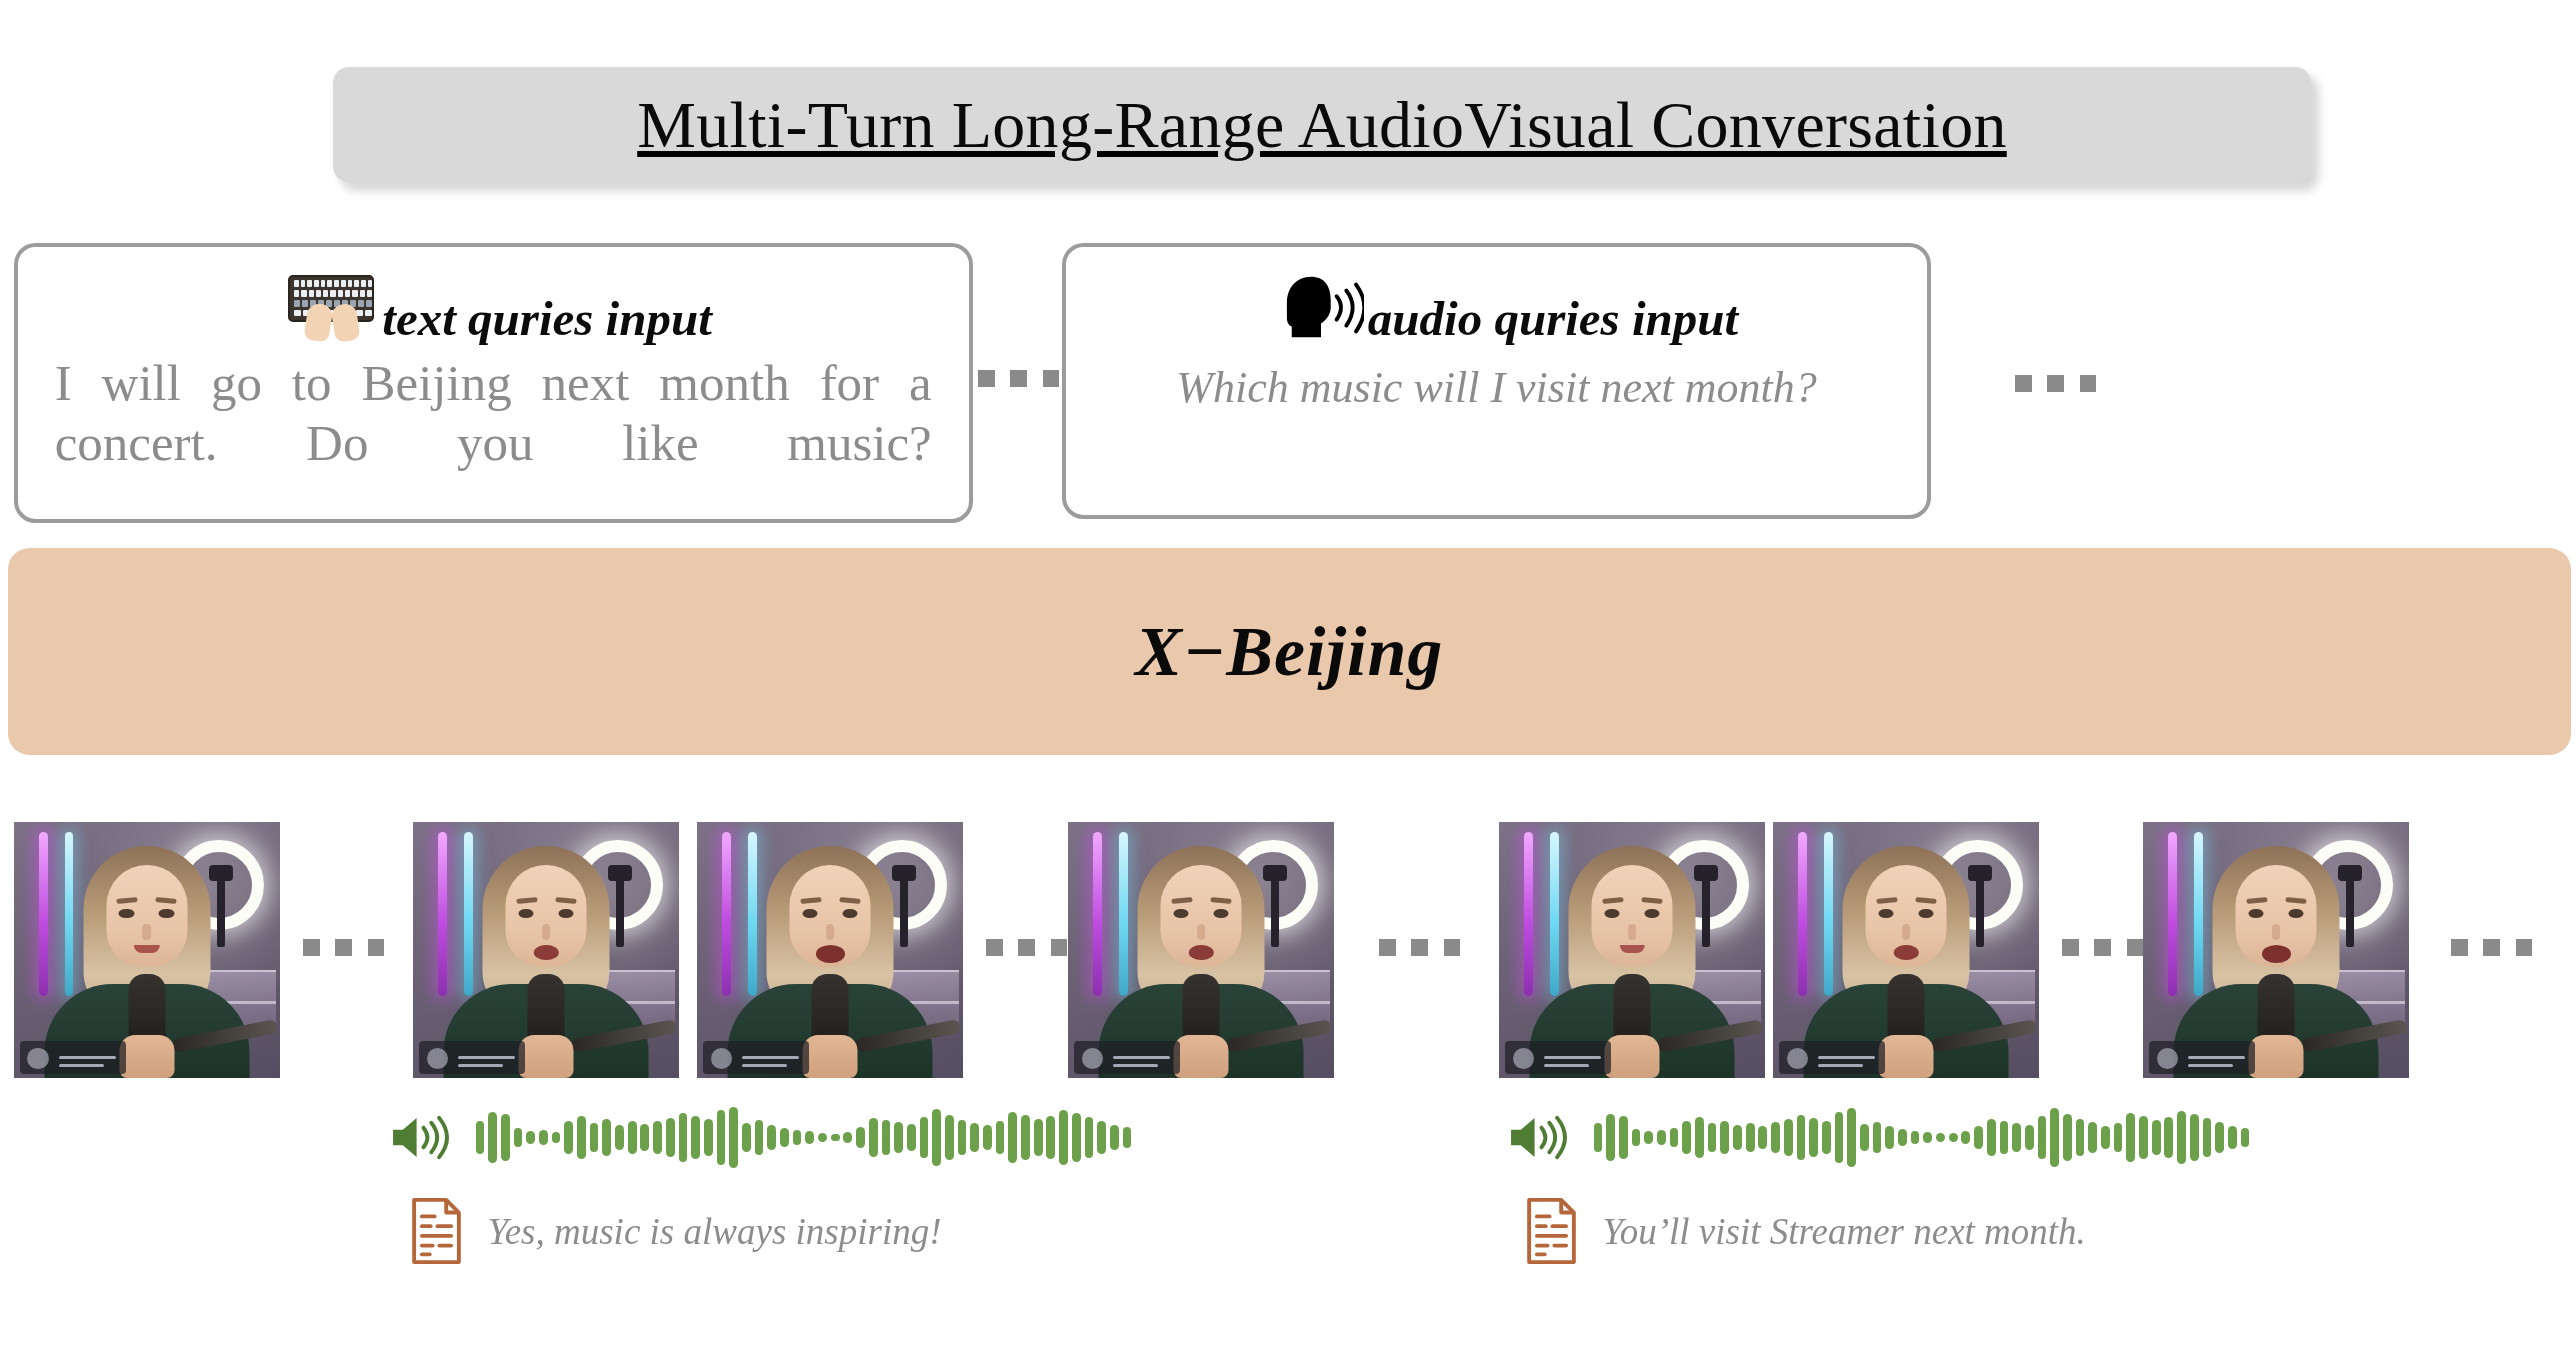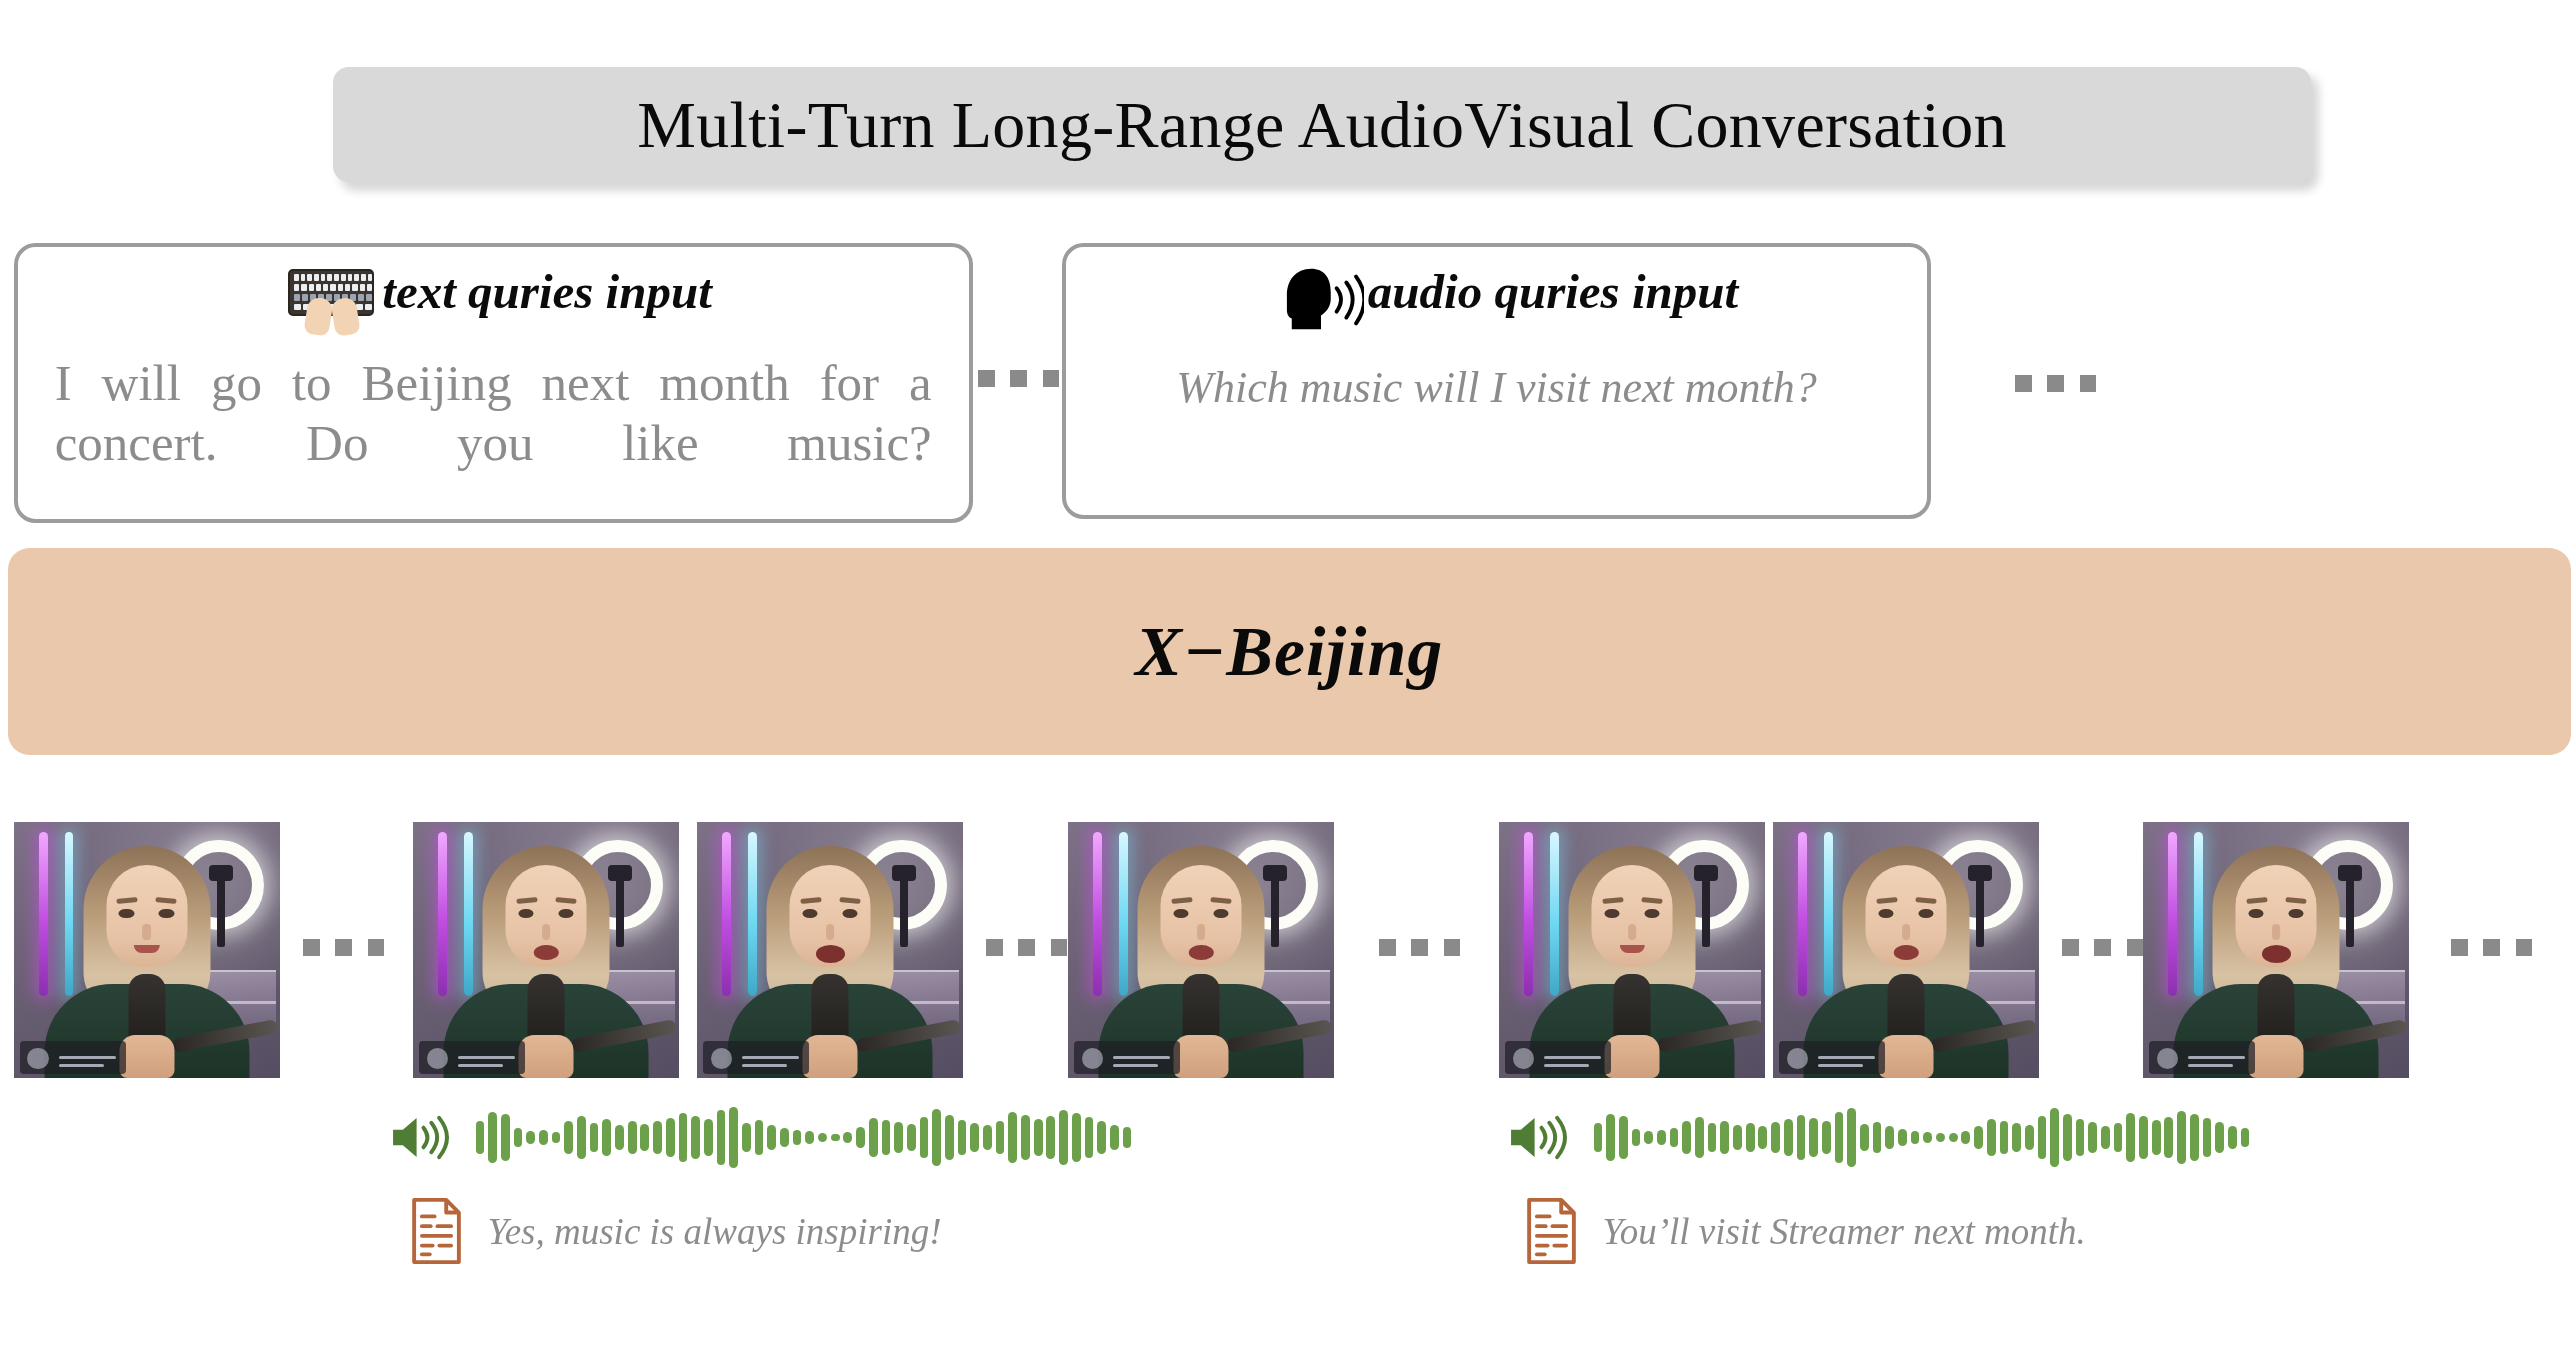--- a/index.html
+++ b/index.html
@@ -13,42 +13,42 @@
   #stage { position: relative; width: 2576px; height: 1346px; background: #fff; }
 
   
   .title-banner {
     position: absolute;
     left: 333px; top: 67px;
     width: 1978px; height: 115px;
     background: #d9d9d9;
     border-radius: 15.7px;
     box-shadow: 7.8px 8.8px 9.8px rgba(0,0,0,0.16);
-    display: flex; align-items: center; justify-content: center;
+    display: flex; align-items: center; justify-content: center; text-decoration: underline;
   }
   .title-text {
     font-family: "Liberation Serif", serif;
     font-size: 66px;
     color: #0a0a0a;
     letter-spacing: 0.3px;
     white-space: nowrap;
   }
 
   
   .qbox {
     position: absolute;
     background: #ffffff;
     border: 4.9px solid #9c9c9c;
     border-radius: 21.5px;
   }
   #text-query-box { left: 13.7px; top: 243px; width: 959px; height: 280px; }
   #audio-query-box { left: 1062px; top: 243px; width: 869px; height: 276px; }
 
   .qhead {
-    display: flex; align-items: flex-start; justify-content: center;
+    display: flex; align-items: flex-end; justify-content: center;
     gap: 4px;
     height: 84px;
     margin-top: 15.7px;
   }
   #text-query-box .qhead { padding-left: 9.8px; }
   #audio-query-box .qhead { padding-left: 23px; }
 
   .qhead-label {
     font-family: "Liberation Serif", serif;
     font-style: italic;

